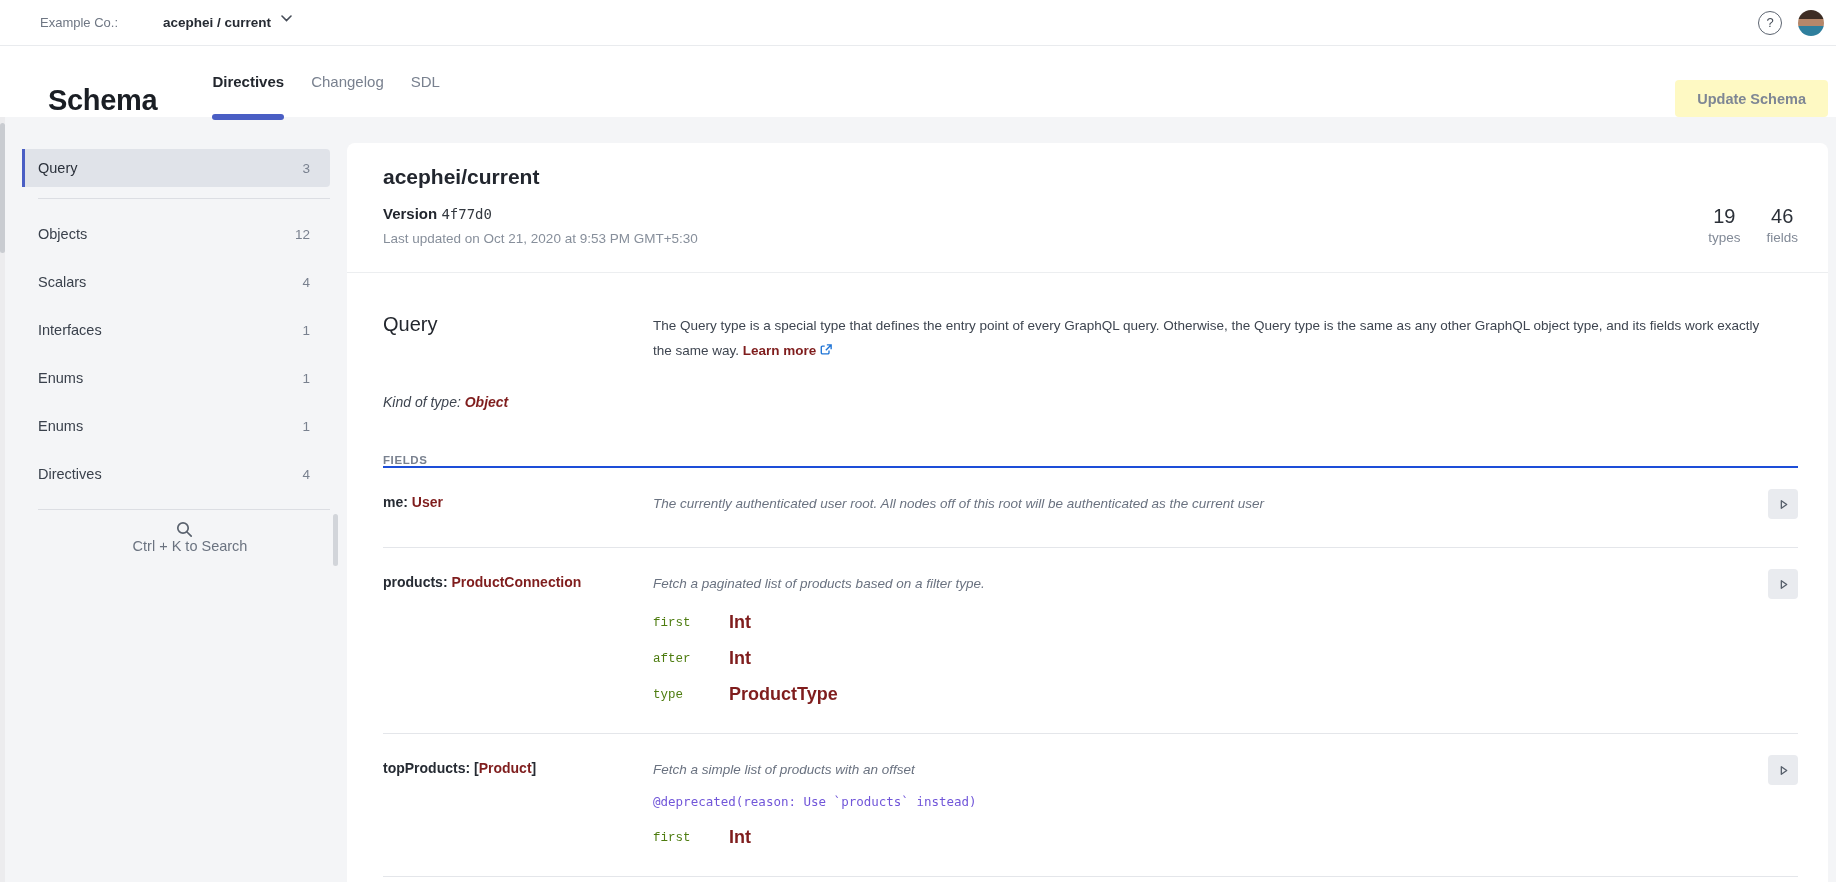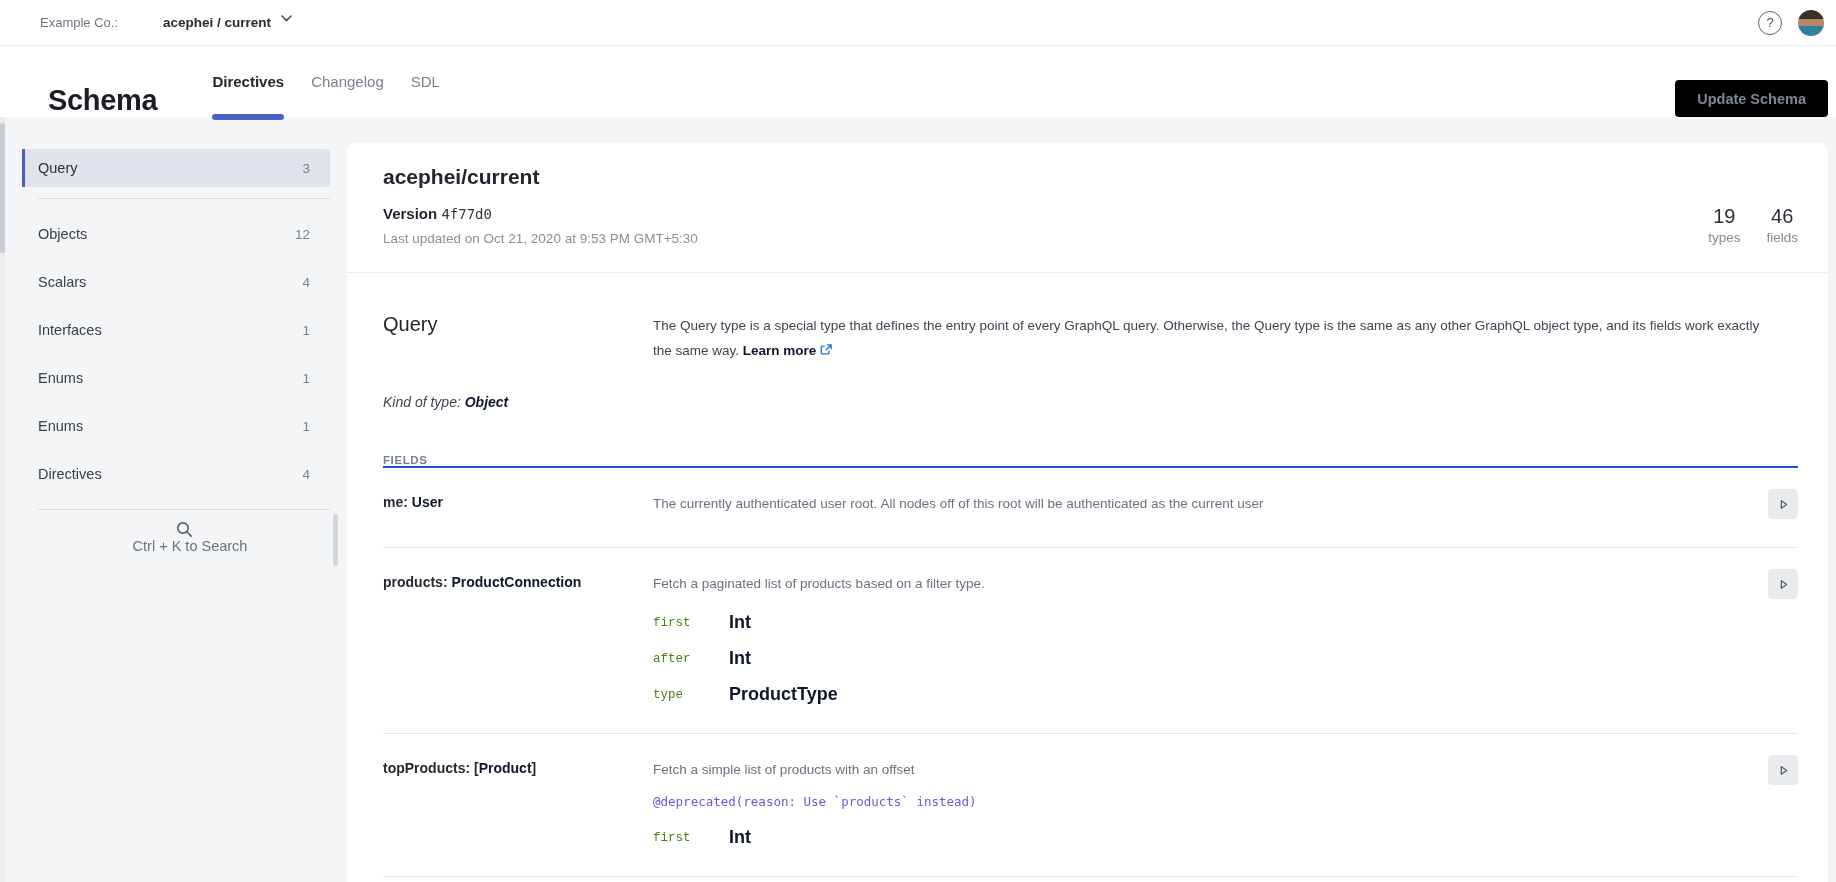--- a/index.html
+++ b/index.html
@@ -24,21 +24,21 @@
   .header { height:71px; background:#fff; display:flex; align-items:flex-end;
             padding:0 8px 0 48px; position:relative; }
   .page-title { font-size:29px; font-weight:700; color:#1a1e24; letter-spacing:-0.3px; }
   .tabs { display:flex; gap:27px; margin-left:55px; height:100%; align-items:center; }
   .tab { font-size:15px; color:#79818f; position:relative; height:100%;
          display:flex; align-items:center; cursor:pointer; }
   .tab.active { color:#23272e; font-weight:700; }
   .tab .underline { display:none; }
   .tab.active .underline { display:block; position:absolute; left:0; right:0; bottom:-3px;
                            height:6px; border-radius:3px; background:#4a5ec4; }
-  .update-btn { margin-left:auto; height:37px; padding:0 22px; background:#000000;
+  .update-btn { margin-left:auto; height:37px; padding:0 22px; background:#fef9c3;
                 border:none; border-radius:4px; font-size:14.5px; font-weight:700;
                 color:#7e8694; font-family:inherit; }
 
   
   .content { position:relative; display:flex; height:769px; }
   .page-scrollbar { position:absolute; left:0; top:0; width:5px; height:100%; background:#ececee; }
   .page-scrollbar .thumb { position:absolute; top:6px; left:0; width:5px; height:130px;
                            background:#c9ccd1; border-radius:3px; }
   .side-scroll-thumb { position:absolute; left:333px; top:397px; width:5px; height:52px;
                        background:#d2d5da; border-radius:3px; }
@@ -68,30 +68,30 @@
   .stats { margin-left:auto; display:flex; gap:26px; }
   .stat { text-align:center; }
   .stat .v { font-size:20px; color:#2b3038; }
   .stat .l { font-size:13.5px; color:#828a97; margin-top:2px; }
   .card-divider { height:1px; background:#eceef0; margin:26px -30px 0 -36px; }
 
   .grid-row { display:grid; grid-template-columns:270px 1fr 34px; }
   .type-head { margin-top:40px; }
   .type-name { font-size:20px; font-weight:400; color:#23272e; }
   .type-desc { font-size:13.5px; color:#3e4550; line-height:25px; }
-  a.link { color:#0f172a; text-decoration:none; font-weight:700; cursor:pointer; }
+  a.link { color:#7f1d1d; text-decoration:none; font-weight:700; cursor:pointer; }
   .ext-icon { display:inline-block; vertical-align:-1px; margin-left:4px; color:#2075d6; }
 
   .kind-line { margin-top:30px; font-size:14px; color:#3e4550;font-style:italic; }
   .fields-label { margin-top:44px; font-size:11.5px; font-weight:700; letter-spacing:0.6px; color:#79818f; }
   .fields-list { margin-top:0; border-top:2px solid #1d4ed8; }
 
   .field-row { padding:26px 0 28px; border-bottom:1px solid #e4e6ea; }
   .field-sig { font-size:14px; font-weight:700; color:#262b33; }
-  .field-desc { font-size:13.5px; color:#6a7280; line-height:20px; }
+  .field-desc { font-size:13.5px; color:#6a7280; line-height:20px;font-style:italic; }
   .args { margin-top:16px; }
   .arg-row { display:grid; grid-template-columns:60px auto; align-items:center; margin-top:15px; }
   .arg-row:first-child { margin-top:0; }
   .args { margin-top:18px; }
   .arg-name { font-family:Liberation Mono, monospace; font-size:12.5px; color:#4d7c0f; }
   .arg-type { font-size:18px;padding-left:16px; }
   .deprecated { margin-top:14px; font-family:"DejaVu Sans Mono","Liberation Mono",monospace;
                 font-size:12.5px; color:#7156d9; }
   .play-cell { justify-self:end; align-self:start; margin-top:-5px; }
   .play-btn { width:30px; height:30px; border:none; border-radius:4px; background:#e9ebef;

